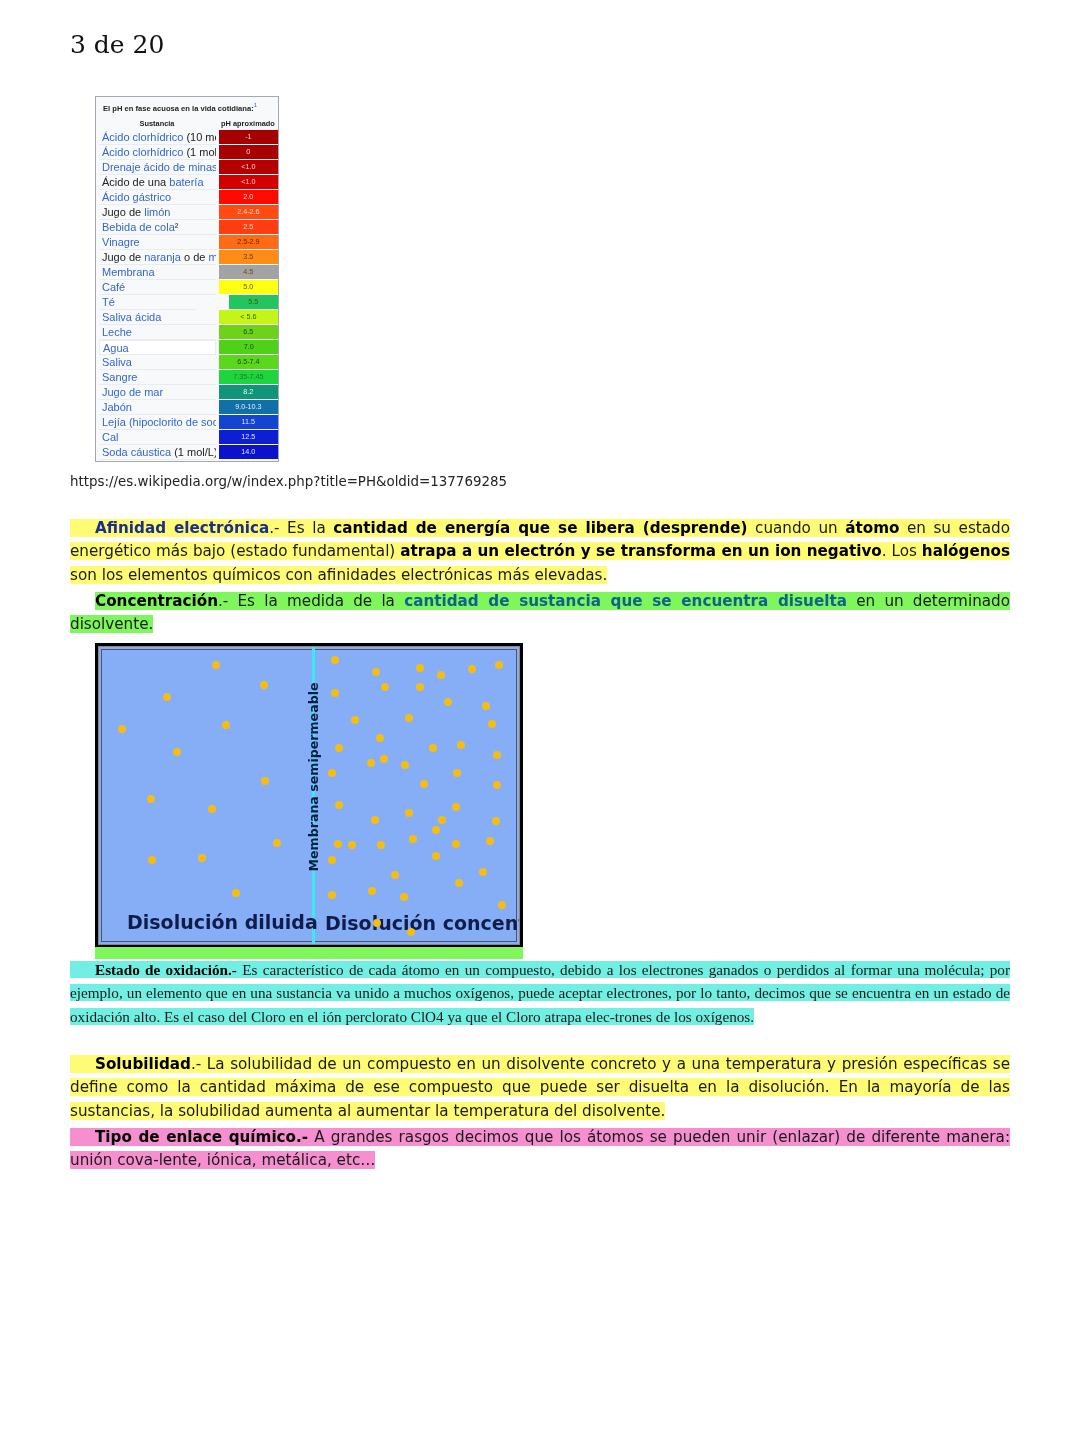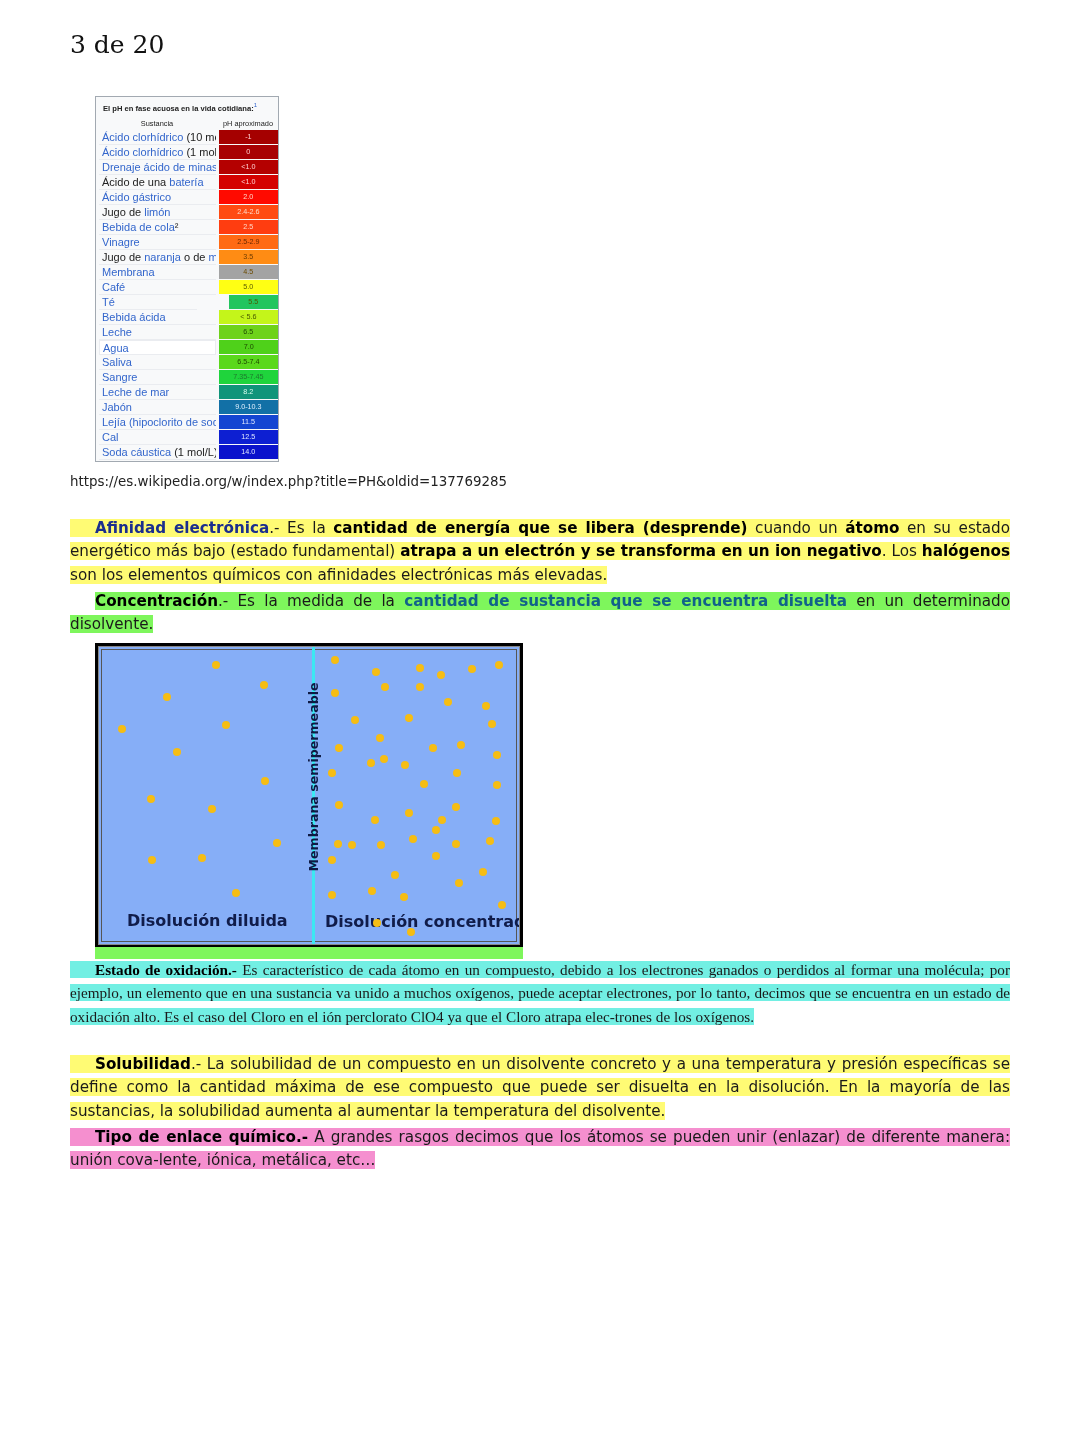--- a/index.html
+++ b/index.html
@@ -3,21 +3,21 @@
   <meta charset="utf-8">
   <style>
     html, body { margin: 0; padding: 0; background: #ffffff; }
     body { width: 1080px; height: 1439px; position: relative; overflow: hidden; font-family: "DejaVu Sans", sans-serif; color: #111; }
     .page-num { position: absolute; left: 70px; top: 30px; font-family: "DejaVu Serif", serif; font-size: 25px; color: #111; }
 
     
     .ph-table-wrap { position: absolute; left: 95px; top: 96px; width: 184px; height: 366px; border: 1px solid #a2a9b1; background: #f8f9fa; box-sizing: border-box; font-family: "Liberation Sans", sans-serif; }
     .ph-caption { font-size: 7.6px; font-weight: bold; color: #222; padding: 5px 0 0 7px; height: 14px; }
     .ph-caption sup { color: #3366cc; font-weight: normal; font-size: 6px; }
-    .ph-head { display: flex; height: 14px; font-size: 7.4px; font-weight: normal; color: #222; align-items: center; justify-content: center; }
+    .ph-head { display: flex; height: 14px; font-size: 7.4px; font-weight: bold; color: #222; align-items: center; justify-content: center; }
     .ph-head .c1 { width: 122px; text-align: center; }
     .ph-head .c2 { width: 60px; text-align: center; }
     .ph-row { display: flex; height: 15px; align-items: stretch; }
     .ph-row .name { width: 115px; margin-left: 3px; padding-left: 3px; font-size: 11px; line-height: 14px; color: #222; background: #f8f9fa; border-bottom: 1px solid #eaecf0; white-space: nowrap; overflow: hidden; }
     .ph-row .name.white { background: #fff; border: 1px solid #eaecf0; }
     .ph-row .name .lnk { color: #3366cc; }
     .ph-row .val { width: 60px; margin-left: 3px; font-size: 7.2px; line-height: 14px; text-align: center; border-bottom: 1px solid #f8f9fa; }
 
     .source-url { position: absolute; left: 70px; top: 474px; font-size: 13.4px; color: #222; font-family: "DejaVu Sans", sans-serif; }
 
@@ -34,21 +34,21 @@
     .cyan { background: #72efe3; }
     .pink { background: #f58fcf; }
 
     
     .diagram { position: absolute; left: 95px; top: 643px; width: 428px; height: 305px; background: #000; box-sizing: border-box; }
     .diagram-inner { position: absolute; left: 3px; top: 3px; right: 3px; bottom: 3px; border: 1px solid #888; background: #86aef7; overflow: hidden; }
     .diagram-inner .frame { position: absolute; left: 2px; top: 2px; right: 2px; bottom: 2px; border: 1px solid #555; }
     .membrane { position: absolute; left: 213px; top: 0; width: 3px; height: 100%; background: #3ce8f2; }
     .membrane-label { position: absolute; left: 214px; top: 130px; transform: translate(-50%, -50%) rotate(-90deg); font-size: 12.6px; font-weight: bold; color: #0e1a44; white-space: nowrap; transform-origin: center; }
     .dot { position: absolute; width: 8px; height: 8px; border-radius: 50%; background: #f5bd14; }
-    .diag-label { position: absolute; font-size: 16px; font-weight: bold; color: #101c4a; white-space: nowrap; }
+    .diag-label { position: absolute; font-size: 19px; font-weight: bold; color: #101c4a; white-space: nowrap; }
     .diagram-green-strip { position: absolute; left: 95px; top: 947px; width: 428px; height: 12px; background: #7ef65c; }
   </style>
 </head>
 <body>
 
 <div class="page-num">3 de 20</div>
 
 <div class="ph-table-wrap">
   <div class="ph-caption"><span>El pH en fase acuosa en la vida cotidiana:</span><sup>1</sup></div>
   <div class="ph-head">
@@ -98,41 +98,41 @@
       </div>
       <div class="ph-row">
         <div class="name"><span class="lnk">Café</span></div>
         <div class="val" style="background: rgb(255, 255, 20); color: rgb(90, 90, 0);">5.0</div>
       </div>
       <div class="ph-row">
         <div class="name"><span class="lnk">Té</span></div>
         <div class="val" style="background: #22c55e; color: rgb(74, 90, 0); margin-left: 32px;">5.5</div>
       </div>
       <div class="ph-row">
-        <div class="name"><span class="lnk">Bebida ácida</span></div>
+        <div class="name"><span class="lnk">Saliva ácida</span></div>
         <div class="val" style="background: rgb(196, 245, 26); color: rgb(74, 90, 0);">&lt; 5.6</div>
       </div>
       <div class="ph-row">
         <div class="name"><span class="lnk">Leche</span></div>
         <div class="val" style="background: rgb(110, 210, 26); color: rgb(30, 74, 0);">6.5</div>
       </div>
       <div class="ph-row">
         <div class="name white"><span class="lnk">Agua</span></div>
         <div class="val" style="background: rgb(79, 209, 26); color: rgb(30, 74, 0);">7.0</div>
       </div>
       <div class="ph-row">
         <div class="name"><span class="lnk">Saliva</span></div>
         <div class="val" style="background: rgb(90, 216, 28); color: rgb(30, 74, 0);">6.5-7.4</div>
       </div>
       <div class="ph-row">
         <div class="name"><span class="lnk">Sangre</span></div>
         <div class="val" style="background: rgb(31, 212, 60); color: rgb(30, 122, 46);">7.35-7.45</div>
       </div>
       <div class="ph-row">
-        <div class="name"><span class="lnk">Leche de mar</span></div>
+        <div class="name"><span class="lnk">Jugo de mar</span></div>
         <div class="val" style="background: rgb(16, 148, 122); color: rgb(216, 255, 240);">8.2</div>
       </div>
       <div class="ph-row">
         <div class="name"><span class="lnk">Jabón</span></div>
         <div class="val" style="background: rgb(18, 112, 166); color: rgb(224, 240, 255);">9.0-10.3</div>
       </div>
       <div class="ph-row">
         <div class="name"><span class="lnk">Lejía (hipoclorito de sodio)</span></div>
         <div class="val" style="background: rgb(20, 69, 210); color: rgb(224, 232, 255);">11.5</div>
       </div>

